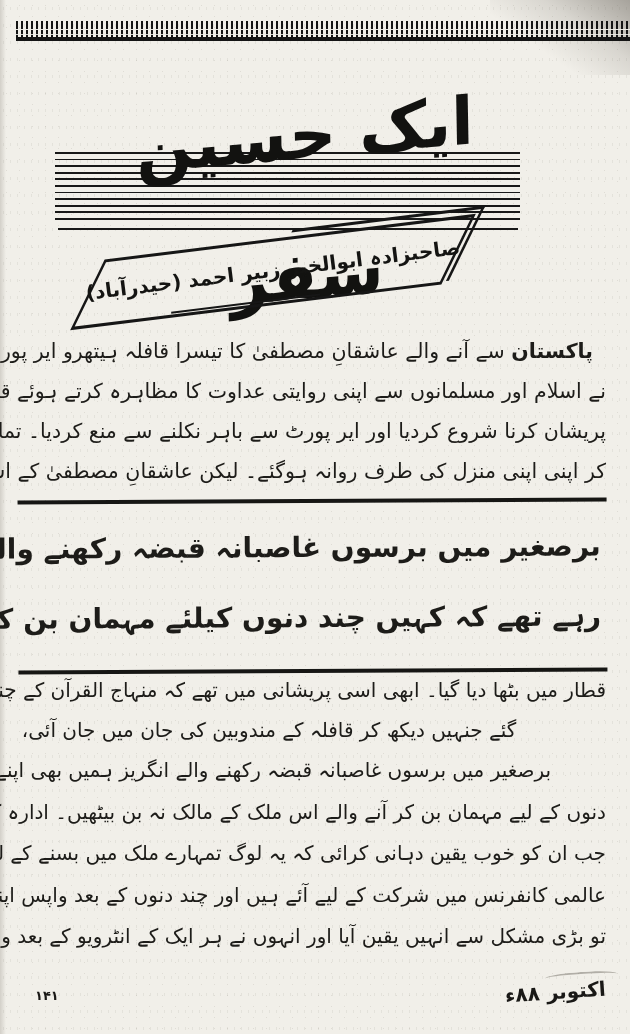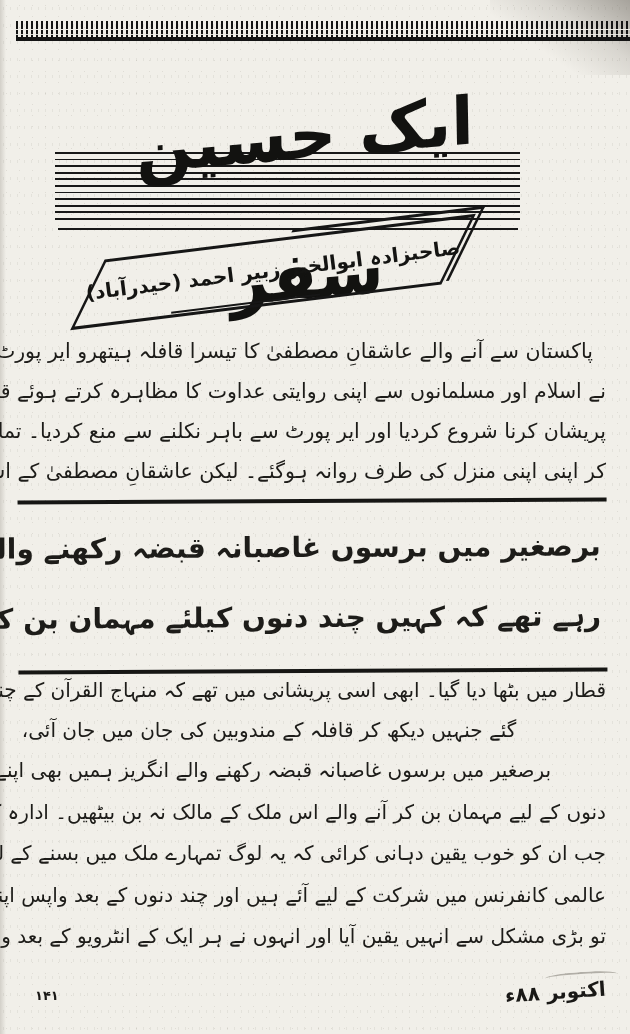--- a/index.html
+++ b/index.html
@@ -79,21 +79,21 @@
     text-align:justify; text-align-last:justify;
     white-space:nowrap; overflow:visible;
     color:#1d1c19;
   }
   .intro {
     position:absolute; left:24px; top:331px; width:582px;
     font-size:20.5px;
   }
   .intro .uline { height:40px; line-height:40px; }
   .intro .first { padding-right:13px; }
-  .lead-word { font-weight:normal; }
+  .lead-word { font-weight:bold; }
   .pull-quote {
     position:absolute; left:18px; top:499px; width:589px;
     border-top:4px solid #161614; border-bottom:4px solid #161614;
     padding:10px 6px 16px 6px;
     transform: rotate(-.3deg);
     font-size:28px; font-weight:bold;
   }
   .pull-quote .uline { height:70px; line-height:70px; letter-spacing:-.5px; }
   .body2 {
     position:absolute; left:24px; top:670px; width:582px;

